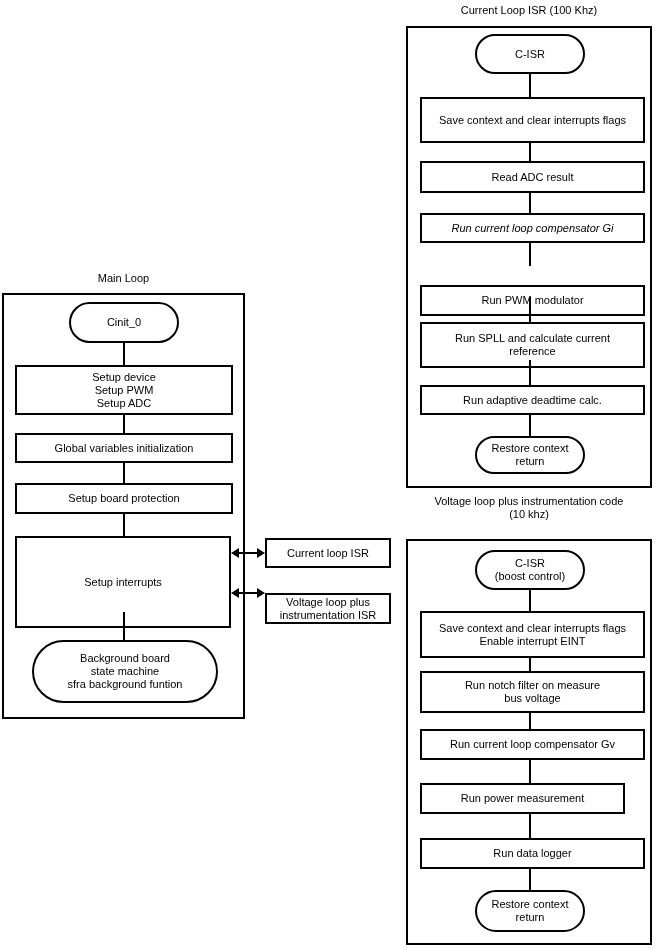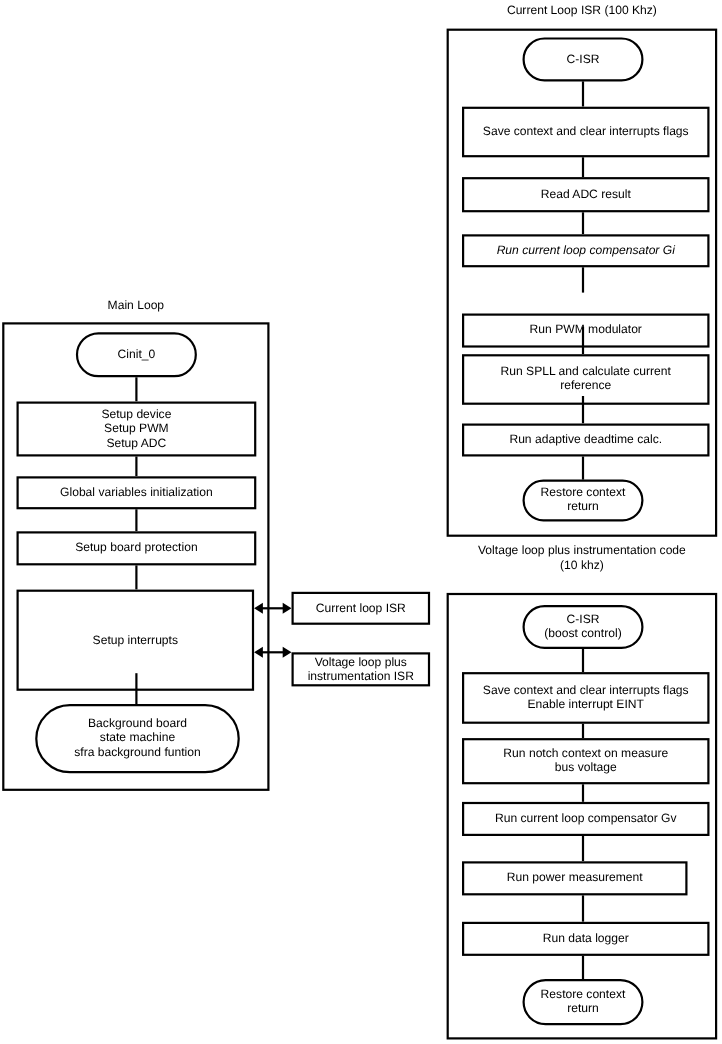--- a/index.html
+++ b/index.html
@@ -147,21 +147,21 @@
 <div class="node oval" style="left:475px; top:550px; width:110px; height:40px;">C-ISR
 (boost control)</div>
 
 <div class="vline" style="left:529.3px; top:590px; height:21px;"></div>
 
 <div class="node" style="left:420px; top:611px; width:225px; height:47px;">Save context and clear interrupts flags
 Enable interrupt EINT</div>
 
 <div class="vline" style="left:529.3px; top:658px; height:13px;"></div>
 
-<div class="node" style="left:420px; top:671px; width:225px; height:42px;">Run notch context on measure
+<div class="node" style="left:420px; top:671px; width:225px; height:42px;">Run notch filter on measure
 bus voltage</div>
 
 <div class="vline" style="left:529.3px; top:713px; height:16px;"></div>
 
 <div class="node" style="left:420px; top:729px; width:225px; height:31px;">Run current loop compensator Gv</div>
 
 <div class="vline" style="left:529.3px; top:760px; height:23px;"></div>
 
 <div class="node" style="left:420px; top:783px; width:205px; height:31px;">Run power measurement</div>
 

